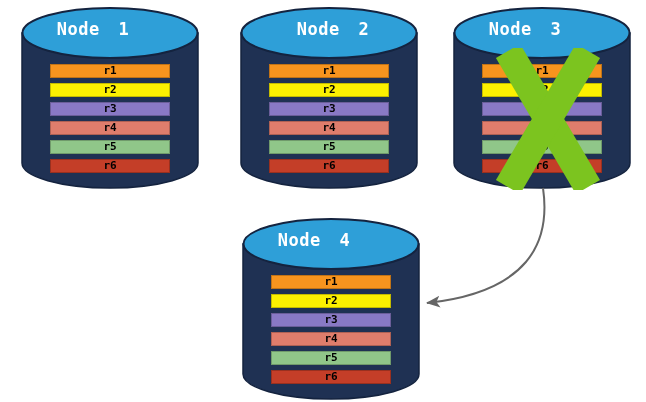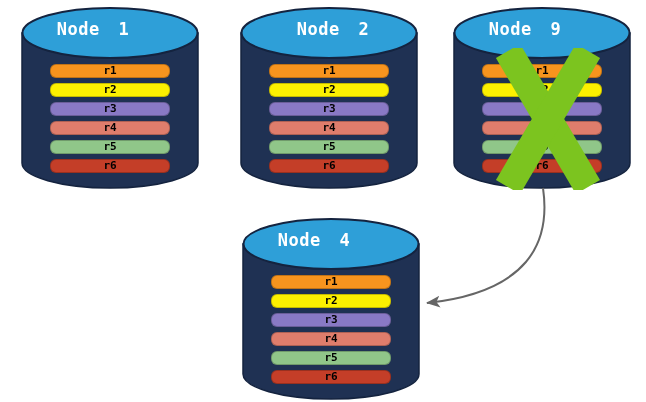--- a/index.html
+++ b/index.html
@@ -8,21 +8,21 @@
     font-family:"DejaVu Sans Mono","Liberation Mono",monospace;overflow:hidden;
   }
   .node{position:absolute;width:144px;height:184px;}
   .cyl{position:absolute;left:0;top:0;}
   .node-title{
     position:absolute;left:0;top:13px;width:100%;text-align:center;
     color:#ffffff;font-weight:bold;font-size:17px;word-spacing:8px;letter-spacing:.5px;
   }
   .bars{position:absolute;left:29px;top:58px;width:120px;}
   .bar{
-    height:14px;margin-bottom:5px;border-radius:6px;
+    height:14px;margin-bottom:5px;border-radius:0;
     border:1px solid rgba(0,0,0,.22);box-sizing:border-box;
     text-align:center;font-size:11px;font-weight:bold;line-height:11px;color:#000;
   }
   .fail-x{position:absolute;left:38px;top:42px;}
   .arrow-layer{position:absolute;left:0;top:0;pointer-events:none;}
 </style>
 </head>
 <body>
 
 <div class="canvas">
@@ -57,21 +57,21 @@
       <div class="bar" style="background: rgb(144, 198, 137);"><span>r5</span></div>
       <div class="bar" style="background: rgb(196, 62, 40);"><span>r6</span></div>
     </div>
   </div>
 
   <div class="node" style="left:453px;top:6px;">
     <svg class="cyl" width="178" height="184" viewBox="0 0 178 184">
       <path stroke-width="1.5" d="M1,27 L1,157 A88,25 0 0 0 177,157 L177,27 Z" fill="#1F3153" stroke="#14233F"></path>
       <ellipse stroke-width="2" cx="89" cy="27" rx="87.5" ry="25" fill="#2E9FD8" stroke="#14233F"></ellipse>
     </svg>
-    <div class="node-title">Node 9</div>
+    <div class="node-title">Node 3</div>
     <div class="bars">
       <div class="bar" style="background: rgb(247, 148, 30);"><span>r1</span></div>
       <div class="bar" style="background: rgb(252, 240, 0);"><span>r2</span></div>
       <div class="bar" style="background: rgb(137, 121, 197);"><span>r3</span></div>
       <div class="bar" style="background: rgb(223, 125, 108);"><span>r4</span></div>
       <div class="bar" style="background: rgb(144, 198, 137);"><span>r5</span></div>
       <div class="bar" style="background: rgb(196, 62, 40);"><span>r6</span></div>
     </div>
     <svg class="fail-x" width="114" height="142" viewBox="0 0 114 142">
       <line x1="17" y1="3" x2="97" y2="139" stroke-width="28" stroke="#7CC41F"></line>

